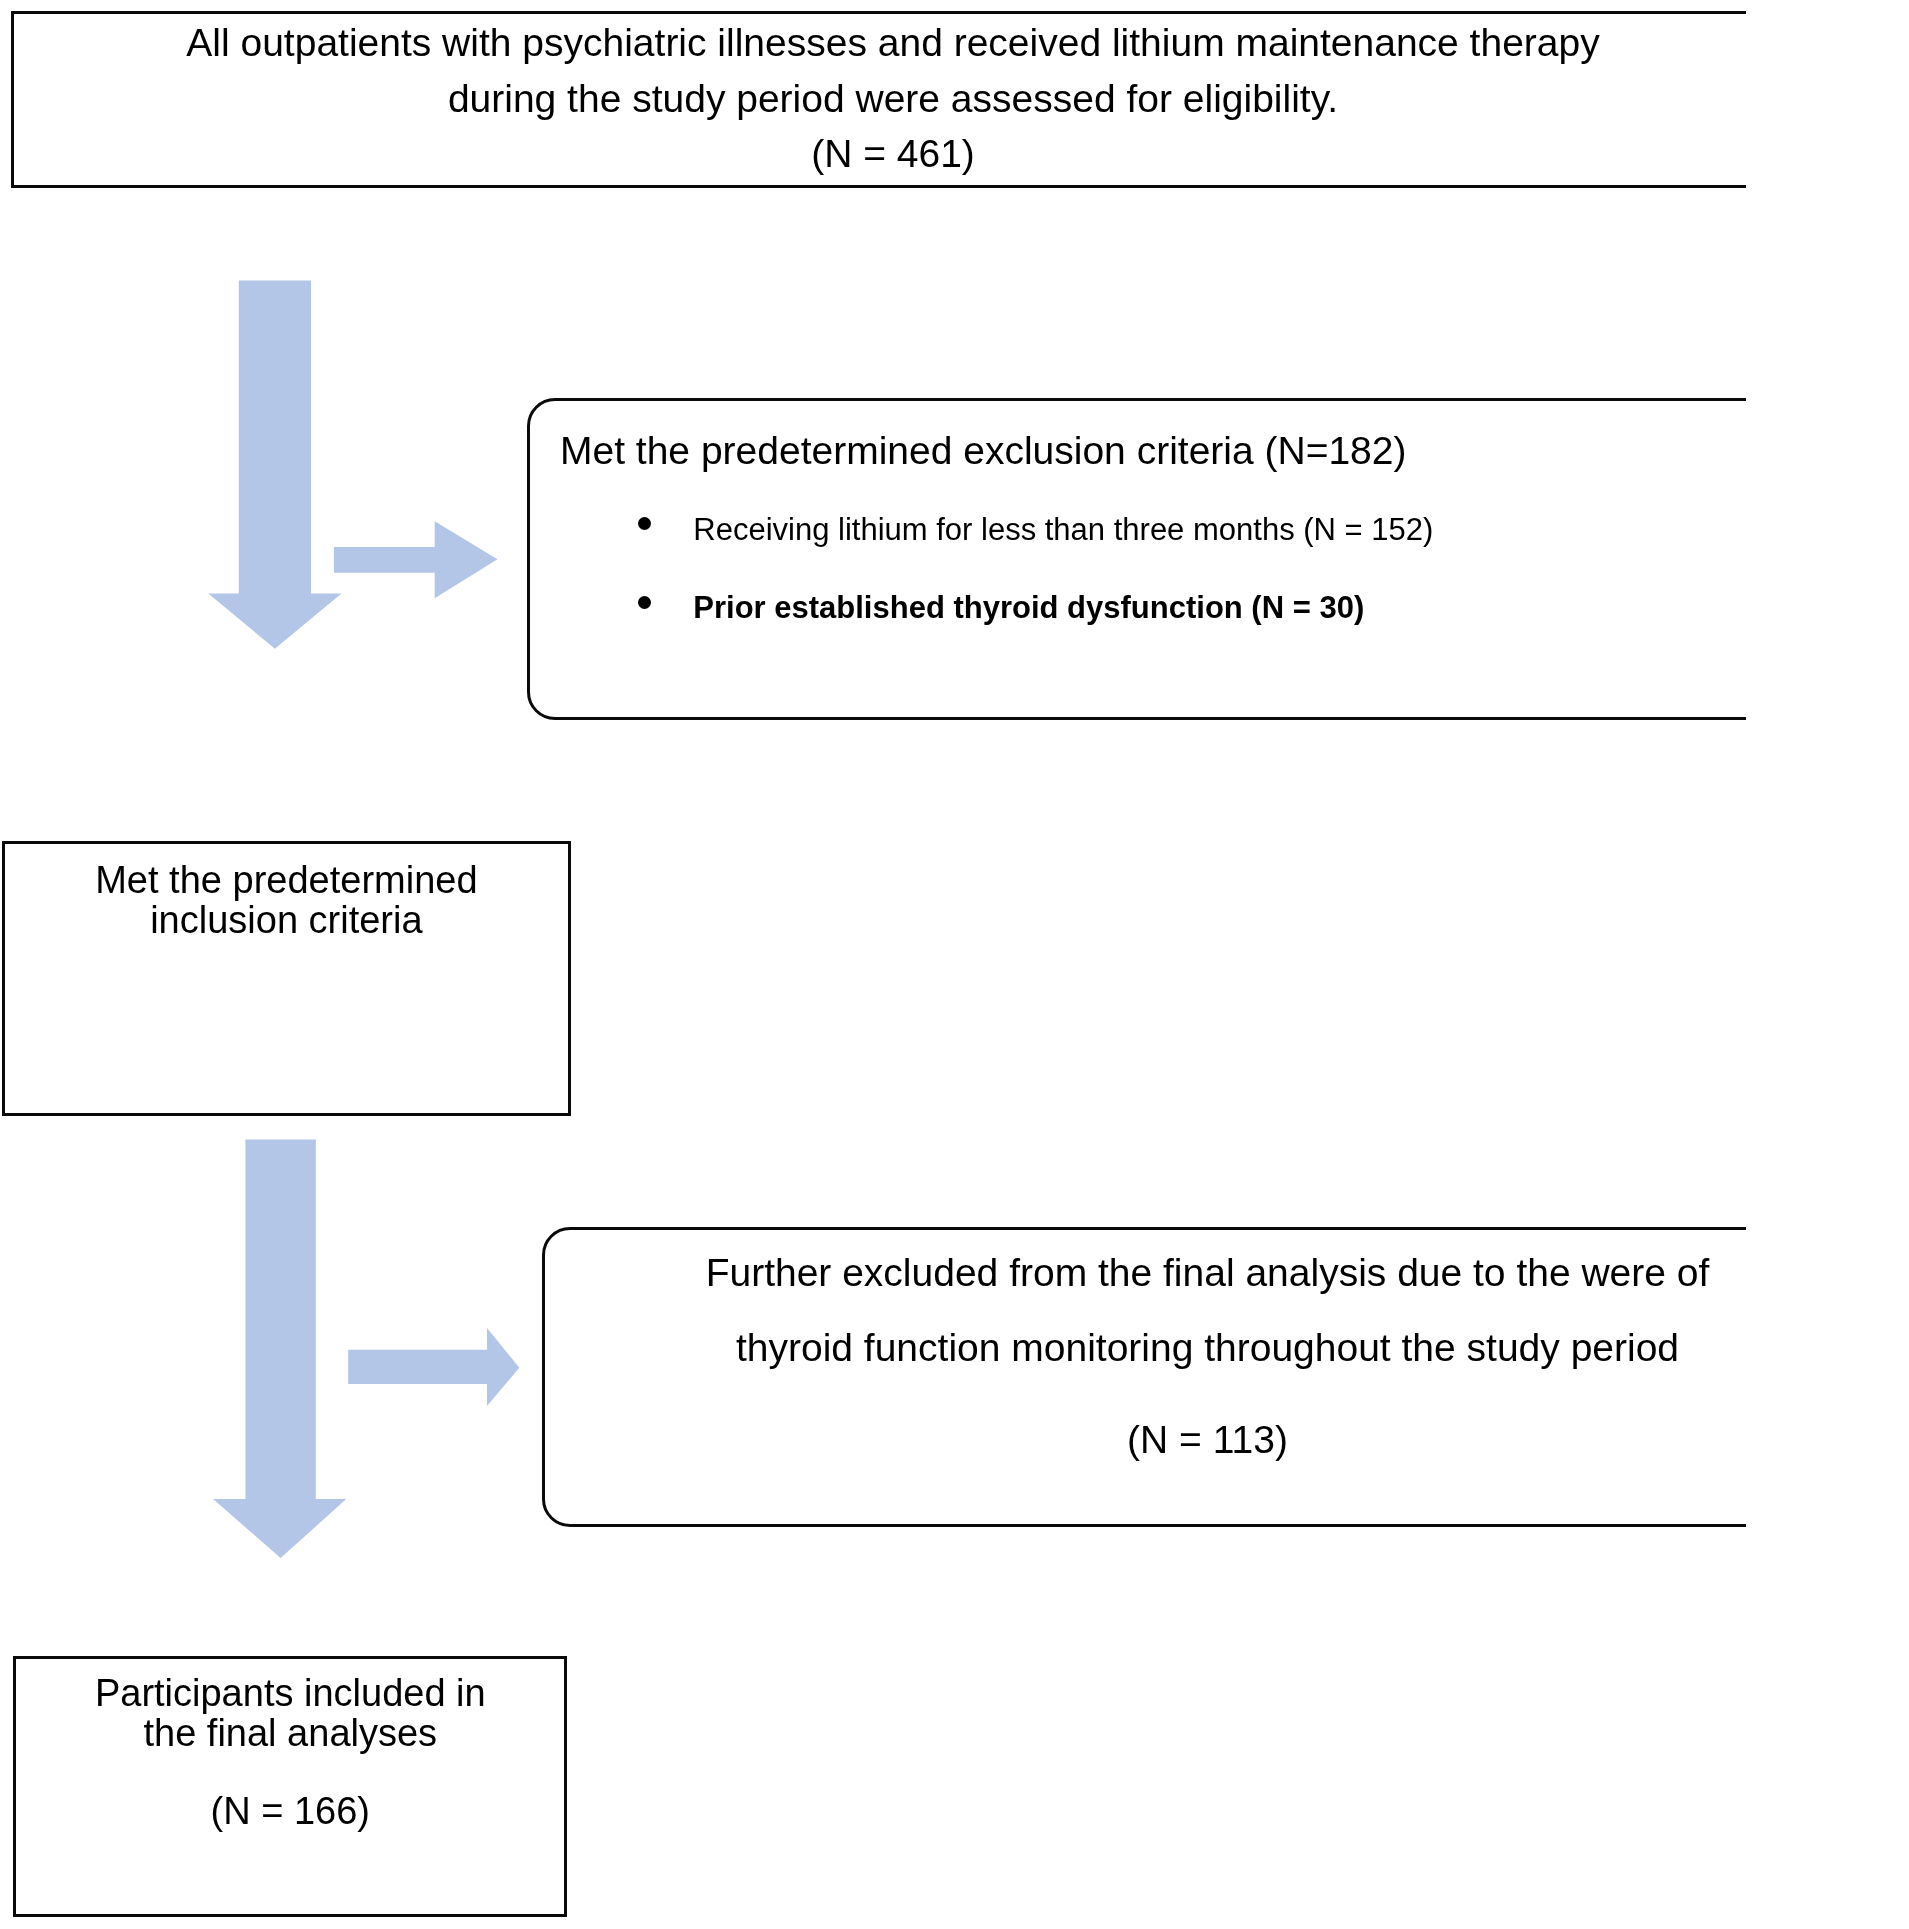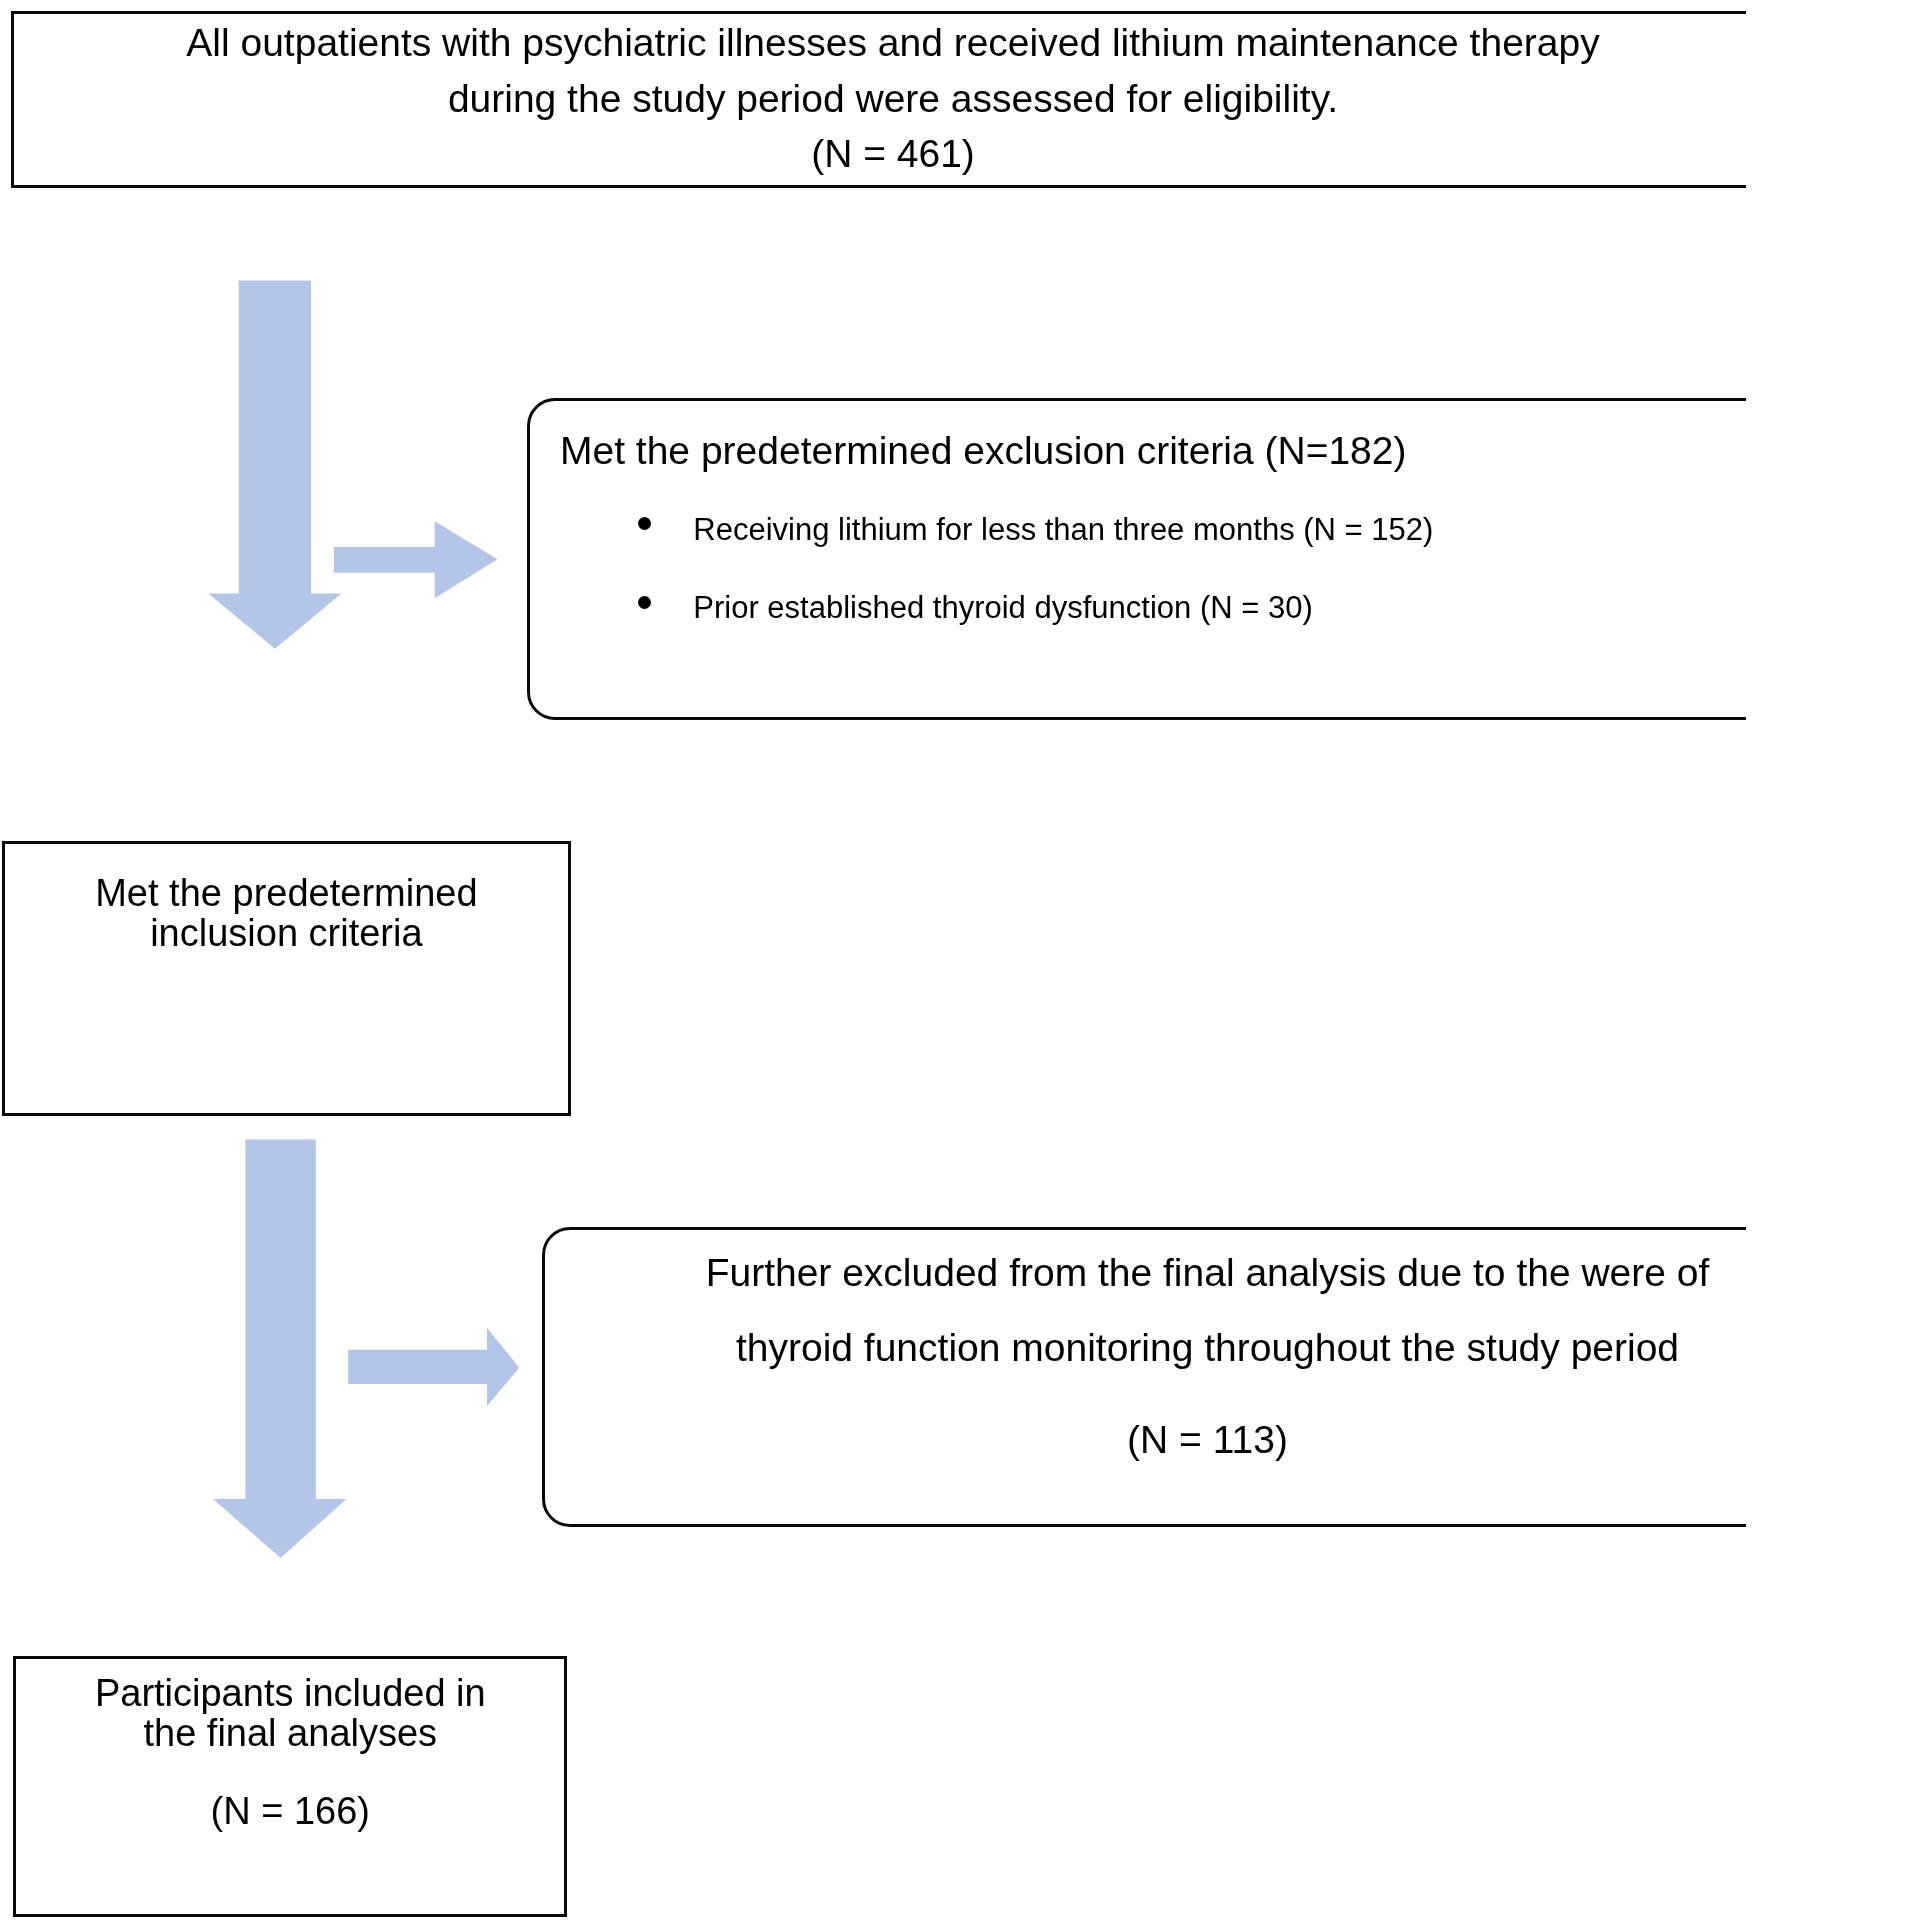--- a/index.html
+++ b/index.html
@@ -74,40 +74,40 @@
     margin: 0;
     padding: 0;
     margin-top: 42px;
   }
   .bullet-list li {
     display: flex;
     align-items: baseline;
     margin-bottom: 46px;
     padding-left: 78px;
   }
-  .bullet-list li:last-child { margin-bottom: 16px; }
+  .bullet-list li:last-child { margin-bottom: 16px; font-weight: bold; }
   .bullet-dot {
     flex: 0 0 auto;
     width: 13.3px;
     height: 13.3px;
     border-radius: 50%;
     background: #000000;
     margin-right: 42px;
     position: relative;
     top: -9.5px;
   }
   .bullet-text { font-size: 31px; line-height: 1.05; }
 
   
   #box-inclusion {
     left: 1.9px;
     top: 841px;
     width: 569px;
     height: 275px;
-    padding: 30px 23px;
+    padding: 17px 23px;
     justify-content: flex-start;
   }
   #box-inclusion .node-line { font-size: 38px; }
   #box-inclusion .spacer { height: 40px; }
 
   
   #box-further-excluded {
     left: 542px;
     top: 1227px;
     width: 1331px;

